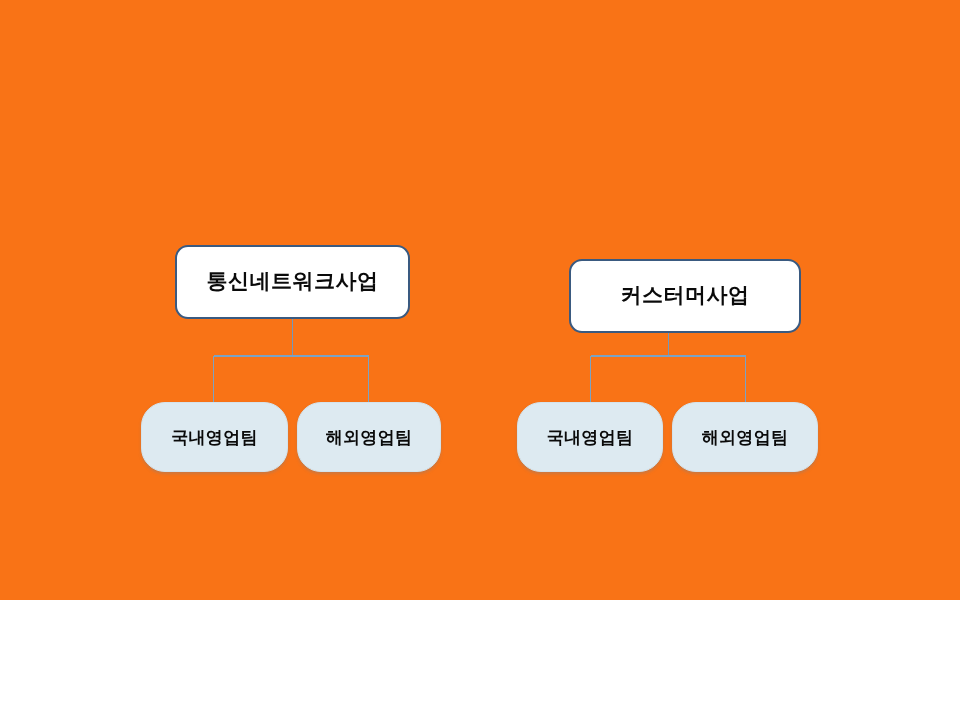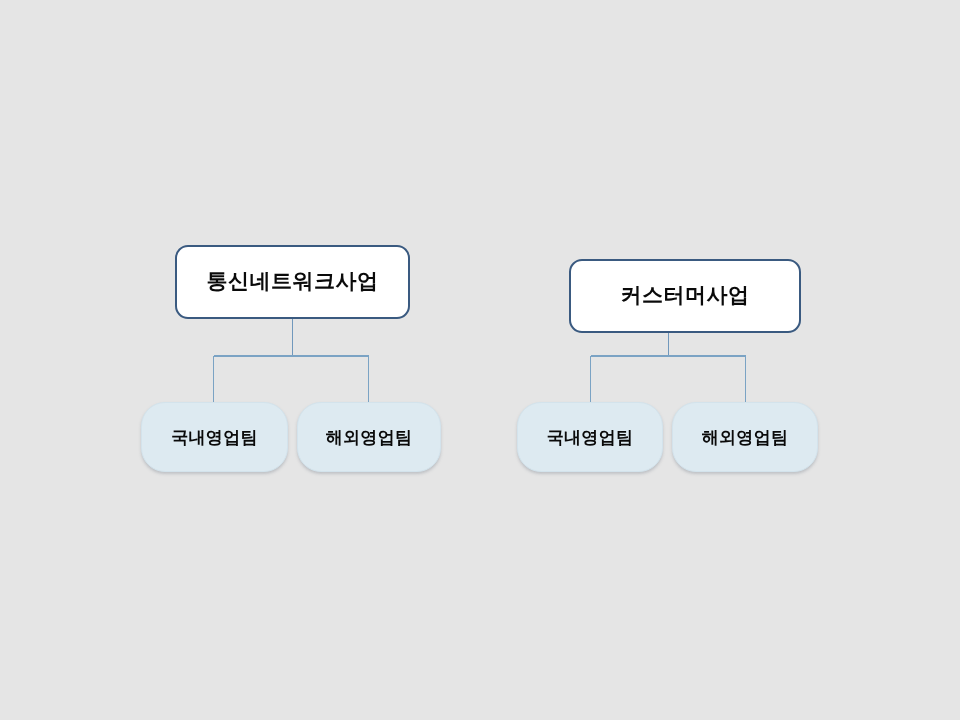--- a/index.html
+++ b/index.html
@@ -7,22 +7,22 @@
     margin: 0;
     padding: 0;
     background: #ffffff;
   }
   body {
     font-family: "DejaVu Sans", "Liberation Sans", sans-serif;
   }
   #canvas {
     position: relative;
     width: 960px;
-    height: 720px;
-    background: #e5e5e5;
+    height: 600px;
+    background: #f97316;
     overflow: hidden;
   }
 
   
   #connector-layer {
     position: absolute;
     left: 0;
     top: 0;
     width: 960px;
     height: 720px;

